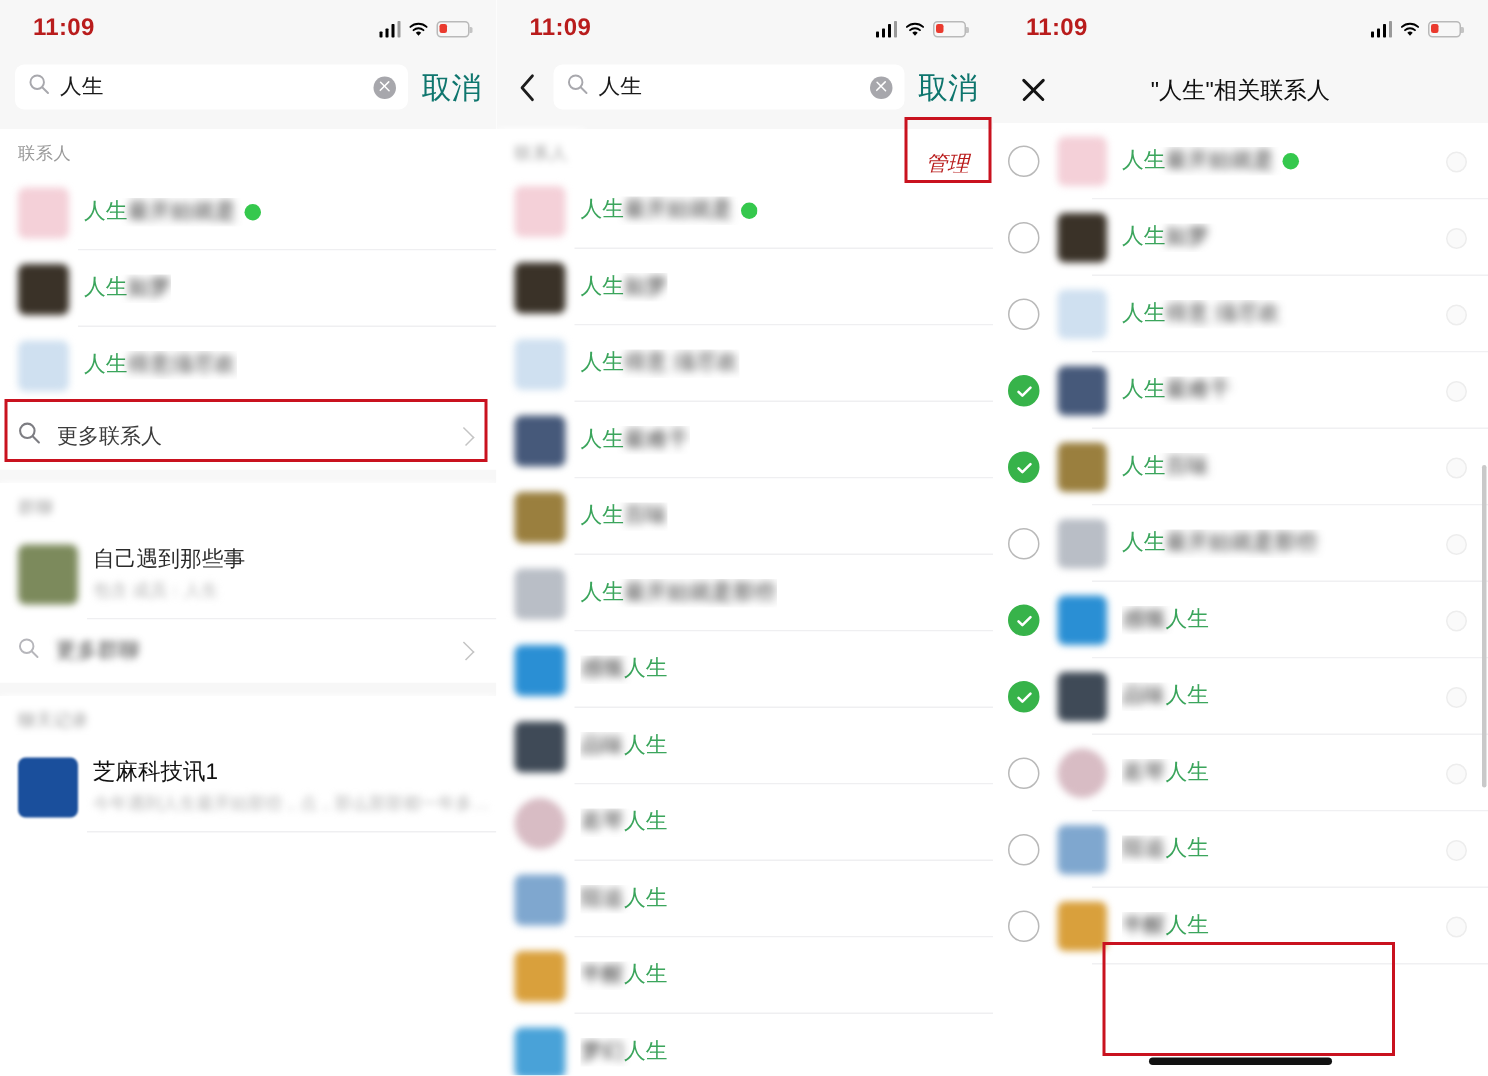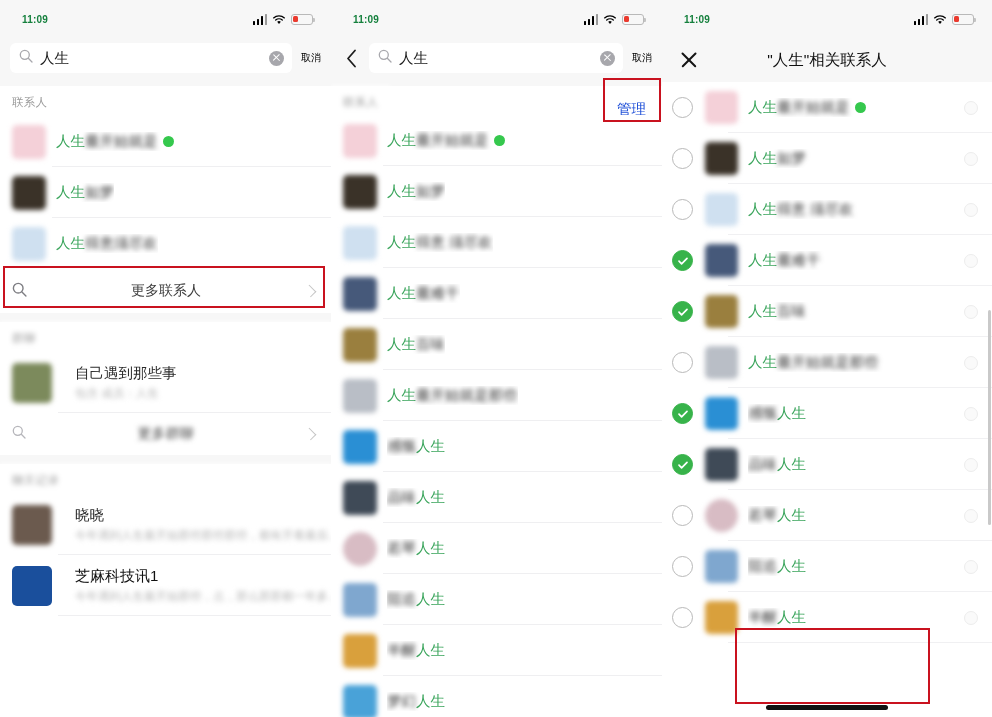--- a/index.html
+++ b/index.html
@@ -21,21 +21,21 @@
 
   
   .statusbar {
     height: 38px;
     display: flex; align-items: center;
     justify-content: space-between;
     padding: 0 18px 0 22px;
     background: #f7f7f7;
   }
   .phone.p2 .statusbar, .phone.p3 .statusbar { background: #f7f7f7; }
-  .sb-time { font-size: 10px; font-weight: bold; color: #15803d; letter-spacing: .2px; }
+  .sb-time { font-size: 16px; font-weight: bold; color: #b91c1c; letter-spacing: .2px; }
   .sb-right { display: flex; align-items: center; gap: 5px; }
   .sig { display: flex; align-items: flex-end; gap: 1.5px; height: 11px; }
   .sig i { width: 2.5px; background: #000; border-radius: .5px; display:block; }
   .sig i:nth-child(1){height:4px}
   .sig i:nth-child(2){height:6px}
   .sig i:nth-child(3){height:8.5px}
   .sig i:nth-child(4){height:11px; background:#9a9a9a}
   .wifi { width: 14px; height: 11px; position: relative; }
   .wifi svg { display:block; }
   .batt {
@@ -73,21 +73,21 @@
     flex: 0 0 15px; width: 15px; height: 15px; border-radius: 50%;
     background: #a7a7ac; position: relative; cursor: pointer;
   }
   .clearbtn::before, .clearbtn::after {
     content:''; position:absolute; left:3.2px; top:6.9px;
     width:8.6px; height:1.3px; background:#fff; border-radius:1px;
   }
   .clearbtn::before { transform: rotate(45deg); }
   .clearbtn::after  { transform: rotate(-45deg); }
   .cancel-btn {
-    flex: 0 0 auto; font-size: 10px; color: #000000; cursor: pointer;
+    flex: 0 0 auto; font-size: 20px; color: #0f766e; cursor: pointer;
     padding-left: 1px;
   }
 
   
   .navbar {
     background: #f7f7f7; height: 44px;
     display: flex; align-items: center; position: relative;
     padding: 0 16px;
   }
   .close-x { width: 22px; height: 22px; position: relative; cursor: pointer; }
@@ -133,32 +133,31 @@
     font-size: 14.5px; line-height:1.25; color:#2b2b2b;
     white-space:nowrap; overflow:hidden;
     display:flex; align-items:center; gap:0px;
   }
   .name .hl { color:#3ba55c; }
   .name .msk { filter: blur(2.8px); }
   .greendot {
     display:inline-block; width:11px; height:11px; border-radius:50%;
     background:#35c84d; margin-left:5px; flex:0 0 11px;
   }
-  .two-line { display:flex; flex-direction:column; gap:4px; min-width:0;margin-left:13px; }
+  .two-line { display:flex; flex-direction:column; gap:4px; min-width:0; }
   .two-line .sub { font-size:11.5px; color:#b4b4b4; filter: blur(2.6px); white-space:nowrap; }
   .row.tall { height: 61px; }
   .row.tall .av { flex:0 0 40px; width:40px; height:40px; }
   .row.tall::after { left:58px; }
 
   
   .more-row {
     display:flex; align-items:center; gap:11px;
     height:42px; padding:0 12px; background:#fff; cursor:pointer;
     position:relative;
-    text-align:center;
   }
   .more-row .lbl { font-size:14px; color:#3c3c3c; flex:1 1 auto; }
   .more-row .lbl.blur { filter: blur(2.6px); }
   .chev-r {
     flex:0 0 10px; width:8px; height:8px;
     border-right:1.6px solid #c4c4c4; border-top:1.6px solid #c4c4c4;
     transform: rotate(45deg); margin-right:4px;
   }
   .gap { height:9px; background:#f7f7f7; }
 
@@ -310,27 +309,20 @@
         </span>
         <span class="lbl blur">更多群聊</span>
         <span class="chev-r"></span>
       </div>
 
       <div class="gap"></div>
 
       <div class="sec-head blur">聊天记录</div>
 
       <div class="row tall">
-        <div class="av" style="background:#6b5a4e"></div>
-        <div class="two-line">
-          <div class="name msk">晓晓</div>
-          <div class="sub">今年遇到人生最开始那些那些那些，都有开着最后…</div>
-        </div>
-      </div>
-      <div class="row tall">
         <div class="av" style="background:#1a4f9c;filter:blur(0.7px)"></div>
         <div class="two-line">
           <div class="name" style="font-size:15px;color:#111">芝麻科技讯1</div>
           <div class="sub">今年遇到人生最开始那些，点，那么那那都一年多…</div>
         </div>
       </div>
 
     </div>
 
     <div class="annot" style="left:3px; top:266px; width:322px; height:42px;"></div>
@@ -375,21 +367,21 @@
         </span>
         <span class="qtext">人生</span>
         <span class="clearbtn"></span>
       </div>
       <div class="cancel-btn">取消</div>
     </div>
 
     <div class="body">
       <div style="display:flex; align-items:flex-start; justify-content:space-between;">
         <div class="sec-head blur">联系人</div>
-        <div style="font-size:14.5px;color:#1d4ed8;padding:14px 16px 0 0;">管理</div>
+        <div style="font-size:14.5px;color:#b91c1c;padding:14px 16px 0 0;font-style:italic;">管理</div>
       </div>
 
       <div class="row" style="margin-top:-4px">
         <div class="av" style="background:#f4d0d8"></div>
         <div class="name">
           <span class="hl">人生</span>
             <span class="msk">最开始就是</span>
             <span class="greendot"></span>
         </div>
       </div>

